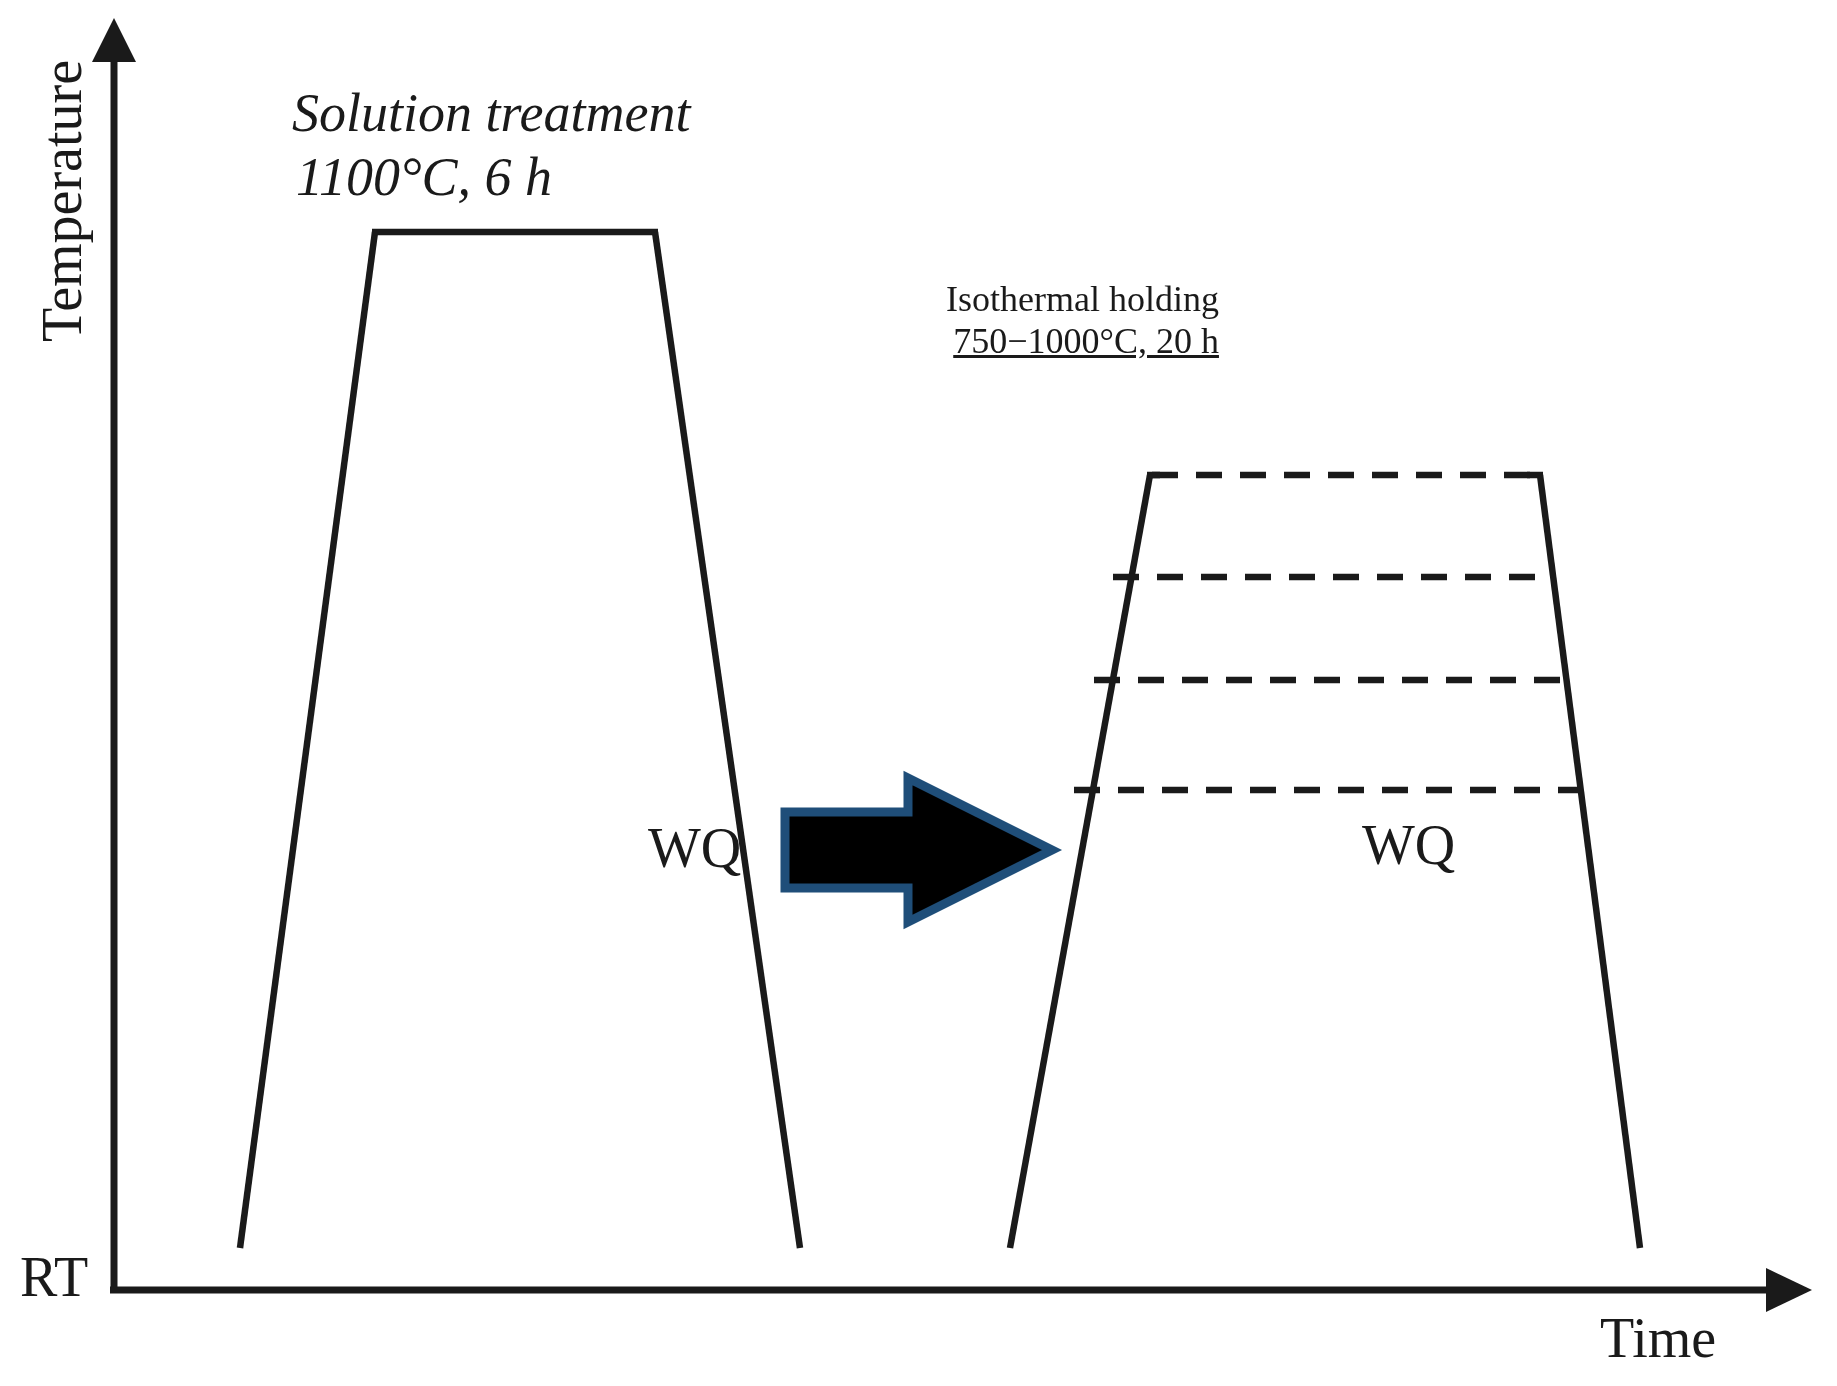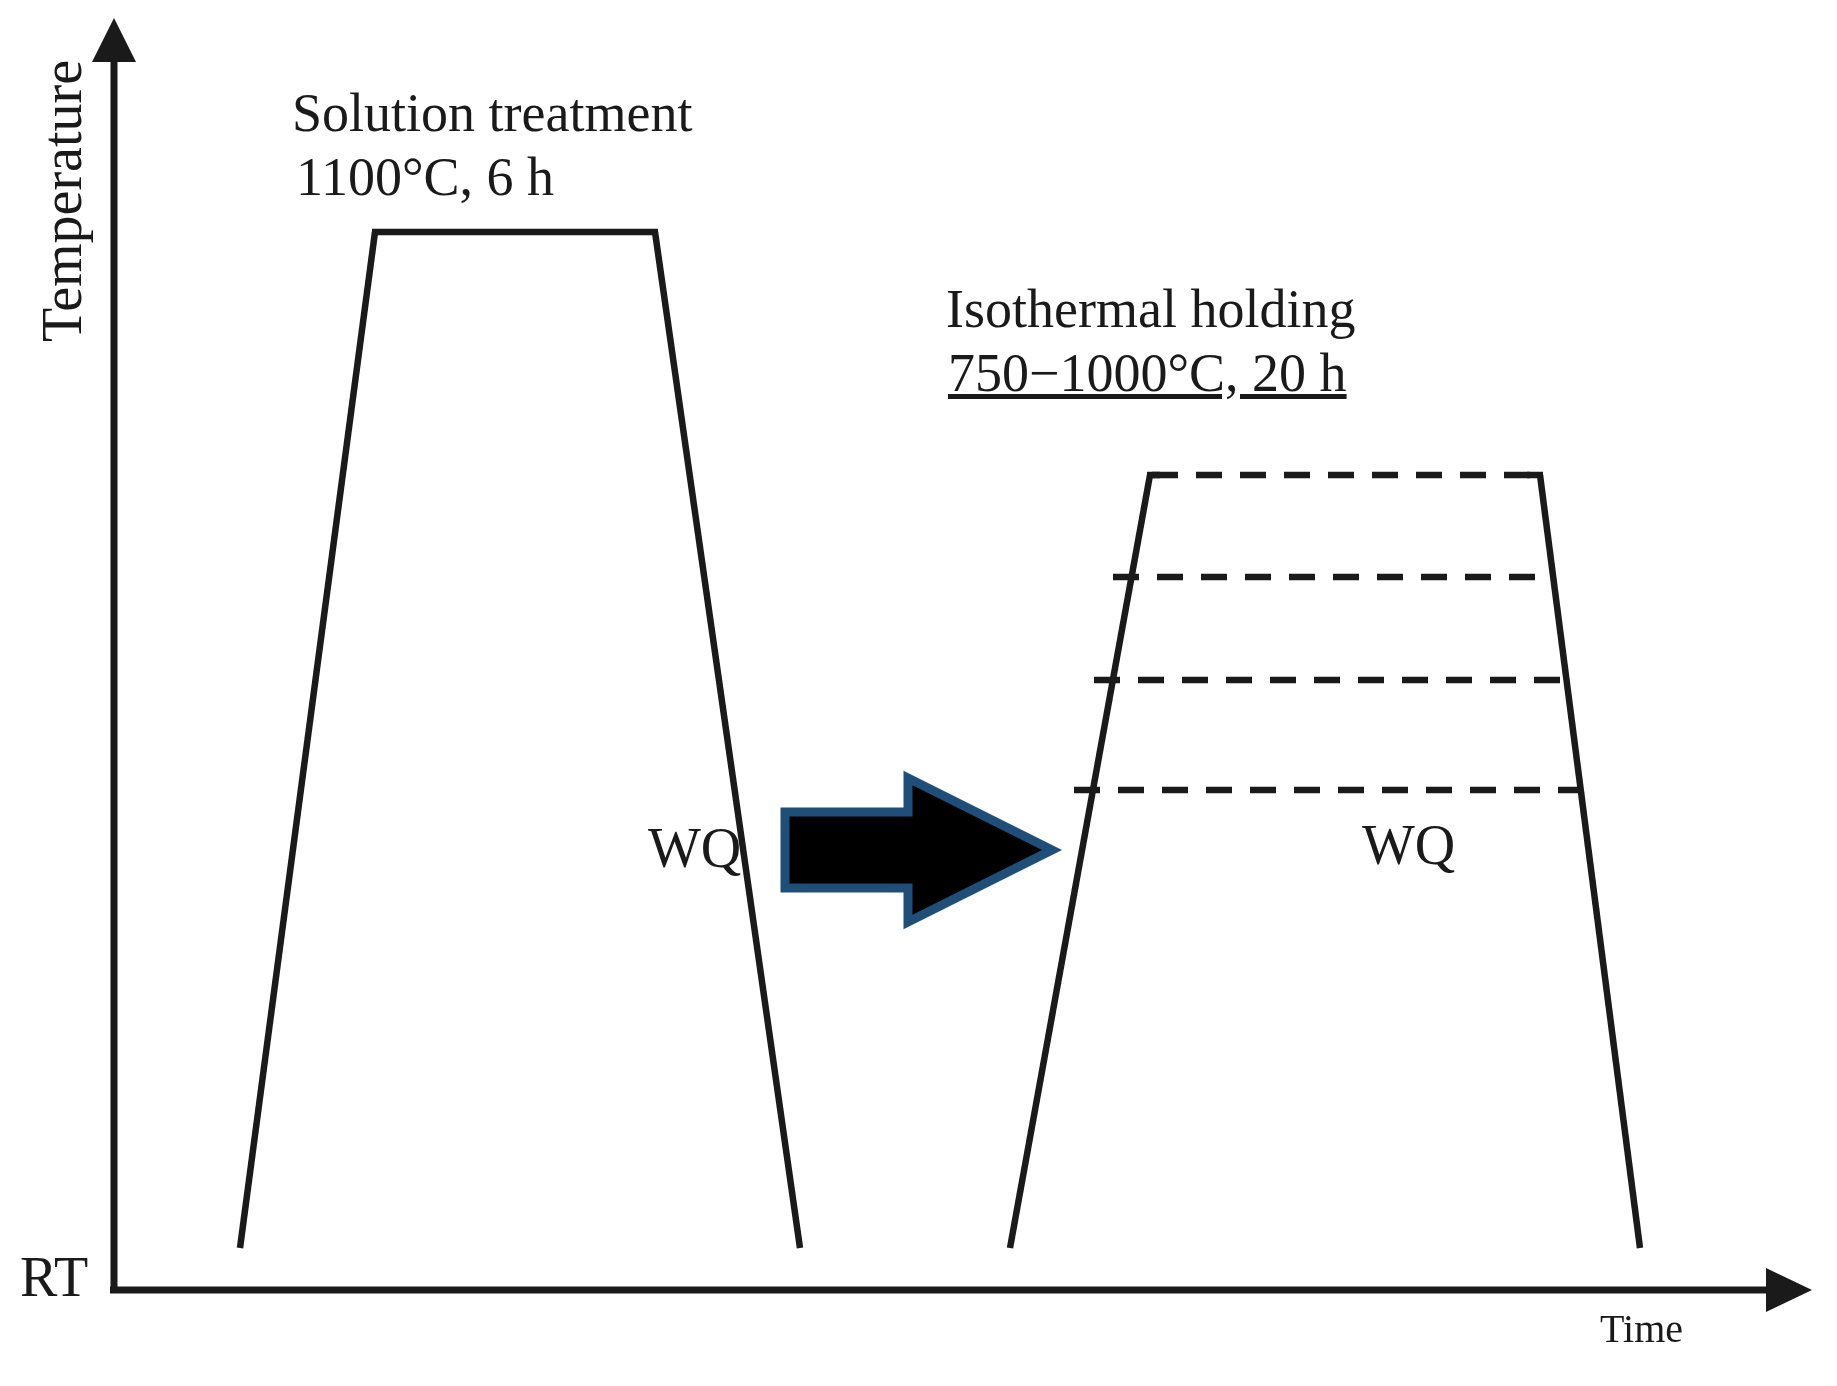--- a/index.html
+++ b/index.html
@@ -37,43 +37,44 @@
     top: 168px;
     width: 360px;
     text-align: center;
     font-size: 56px;
     transform: rotate(-90deg);
     transform-origin: 50% 50%;
   }
   #axis-x-title {
     left: 1600px;
     top: 1305px;
-    font-size: 40px;
+    font-size: 56px;
   }
   #rt-label {
     left: 20px;
     top: 1196px;
     font-size: 56px;
     margin-top: 48px;
   }
   #stage-1-label {
     left: 292px;
     top: 82px;
     font-size: 54px;
     text-align: left;
+    font-style: italic;
   }
   #stage-1-label .line2 {
     display: block;
     padding-left: 4px;
   }
   #stage-2-label {
     left: 946px;
     top: 278px;
-    font-size: 54px;
-    text-align: left;
+    font-size: 36px;
+    text-align: right;
   }
   #stage-2-label .line2 {
     display: block;
     padding-left: 2px;
     text-decoration: underline;
   }
   #wq-label-1 {
     left: 648px;
     top: 815px;
     font-size: 56px;

